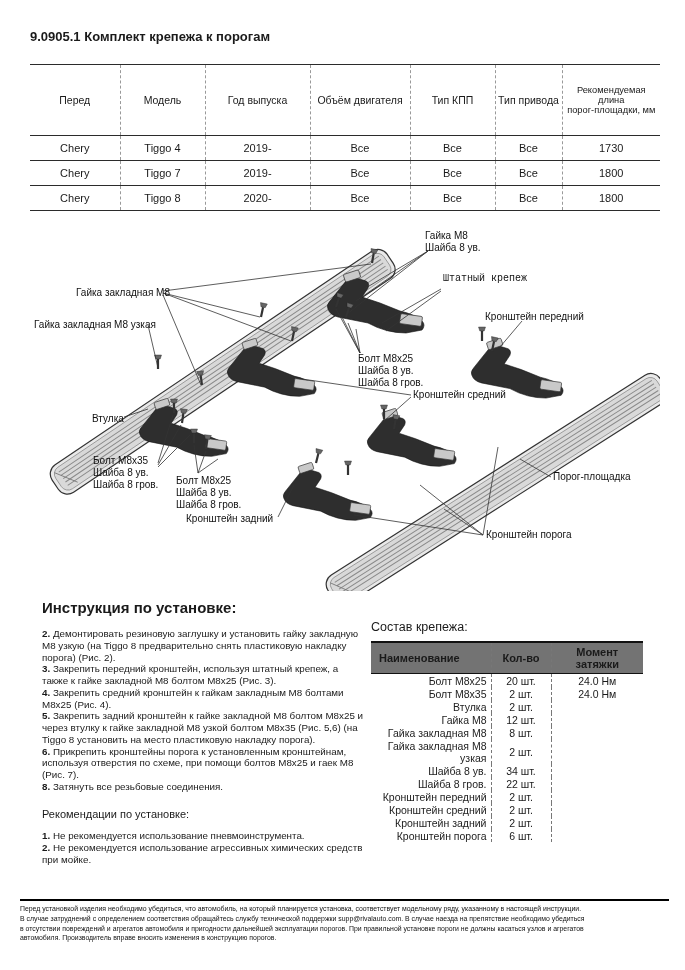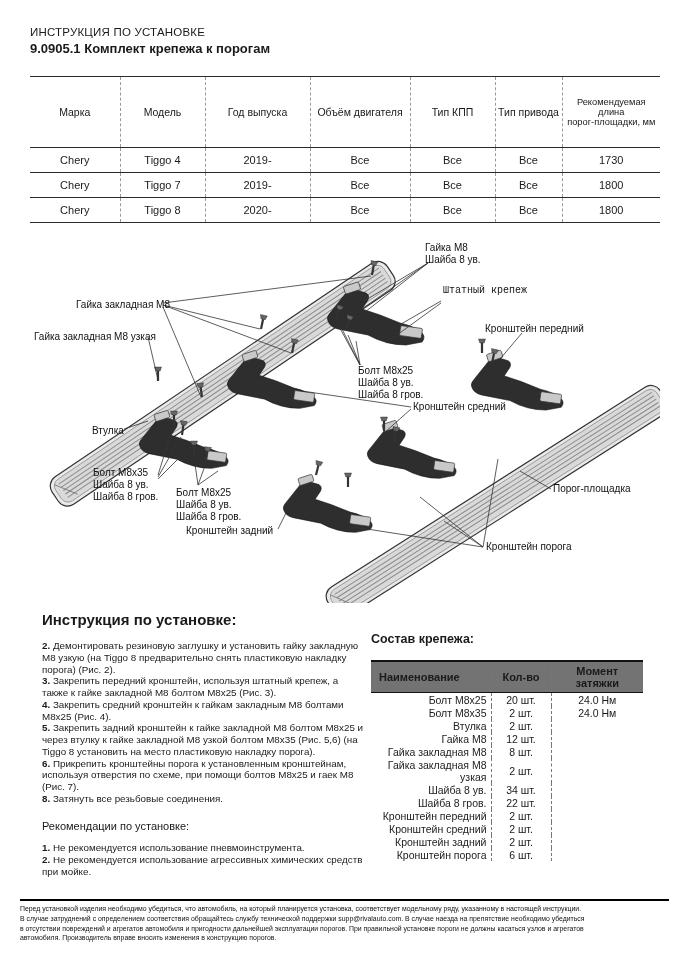--- a/index.html
+++ b/index.html
@@ -42,21 +42,21 @@
   .col-left { width: 325px; margin-left: 12px; }
   .col-right { width: 276px; margin-left: 4px; padding-top: 21px; }
 
   .instr-title { font-size: 15px; font-weight: bold; margin-bottom: 12px; }
   .instr-list p { font-size: 9.8px; line-height: 1.2; }
   .num { font-weight: bold; }
   .rec-title { font-size: 11px; font-weight: normal; margin: 15px 0 10px; }
   .rec-list p { font-size: 9.8px; line-height: 1.25; }
 
   
-  .hw-title { font-size: 12.5px; font-weight: bold; margin-bottom: 14px; }
+  .hw-title { font-size: 12.5px; font-weight: normal; margin-bottom: 7px; }
   table.hw { width: 272px; border-collapse: collapse; table-layout: fixed; }
   table.hw thead th {
     background: #737373;
     border-top: 2.5px solid #111; border-bottom: 1.5px solid #111;
     font-size: 11px; font-weight: bold; padding: 3px 4px;
   }
   table.hw th:nth-child(1) { text-align: left; padding-left: 8px; }
   table.hw th:nth-child(2), table.hw td:nth-child(2) {
     border-left: 1px dashed #777; border-right: 1px dashed #777; text-align: center;
   }
@@ -72,37 +72,36 @@
     font-size: 6.9px; line-height: 1.42; color: #111;
     white-space: pre-line;
   }
 </style>
 </head>
 <body>
 
 <div class="page">
 
   <div class="doc-header">
-    <div class="doc-subtitle">ИНСТРУКЦИЯ ПО УСТАНОВКЕ</div>
     <div class="doc-title">9.0905.1 Комплект крепежа к порогам</div>
   </div>
 
   <table class="vehicle">
     <colgroup>
       <col style="width:90px">
         <col style="width:85px">
         <col style="width:105px">
         <col style="width:100px">
       <col style="width:85px">
         <col style="width:67px">
         <col style="width:98px">
     </colgroup>
     <thead>
       <tr>
-        <th>Марка</th>
+        <th>Перед</th>
         <th>Модель</th>
         <th>Год выпуска</th>
         <th>Объём двигателя</th>
         <th>Тип КПП</th>
         <th>Тип привода</th>
         <th class="small">Рекомендуемая длина
 порог-площадки, мм</th>
       </tr>
     </thead>
     <tbody>

